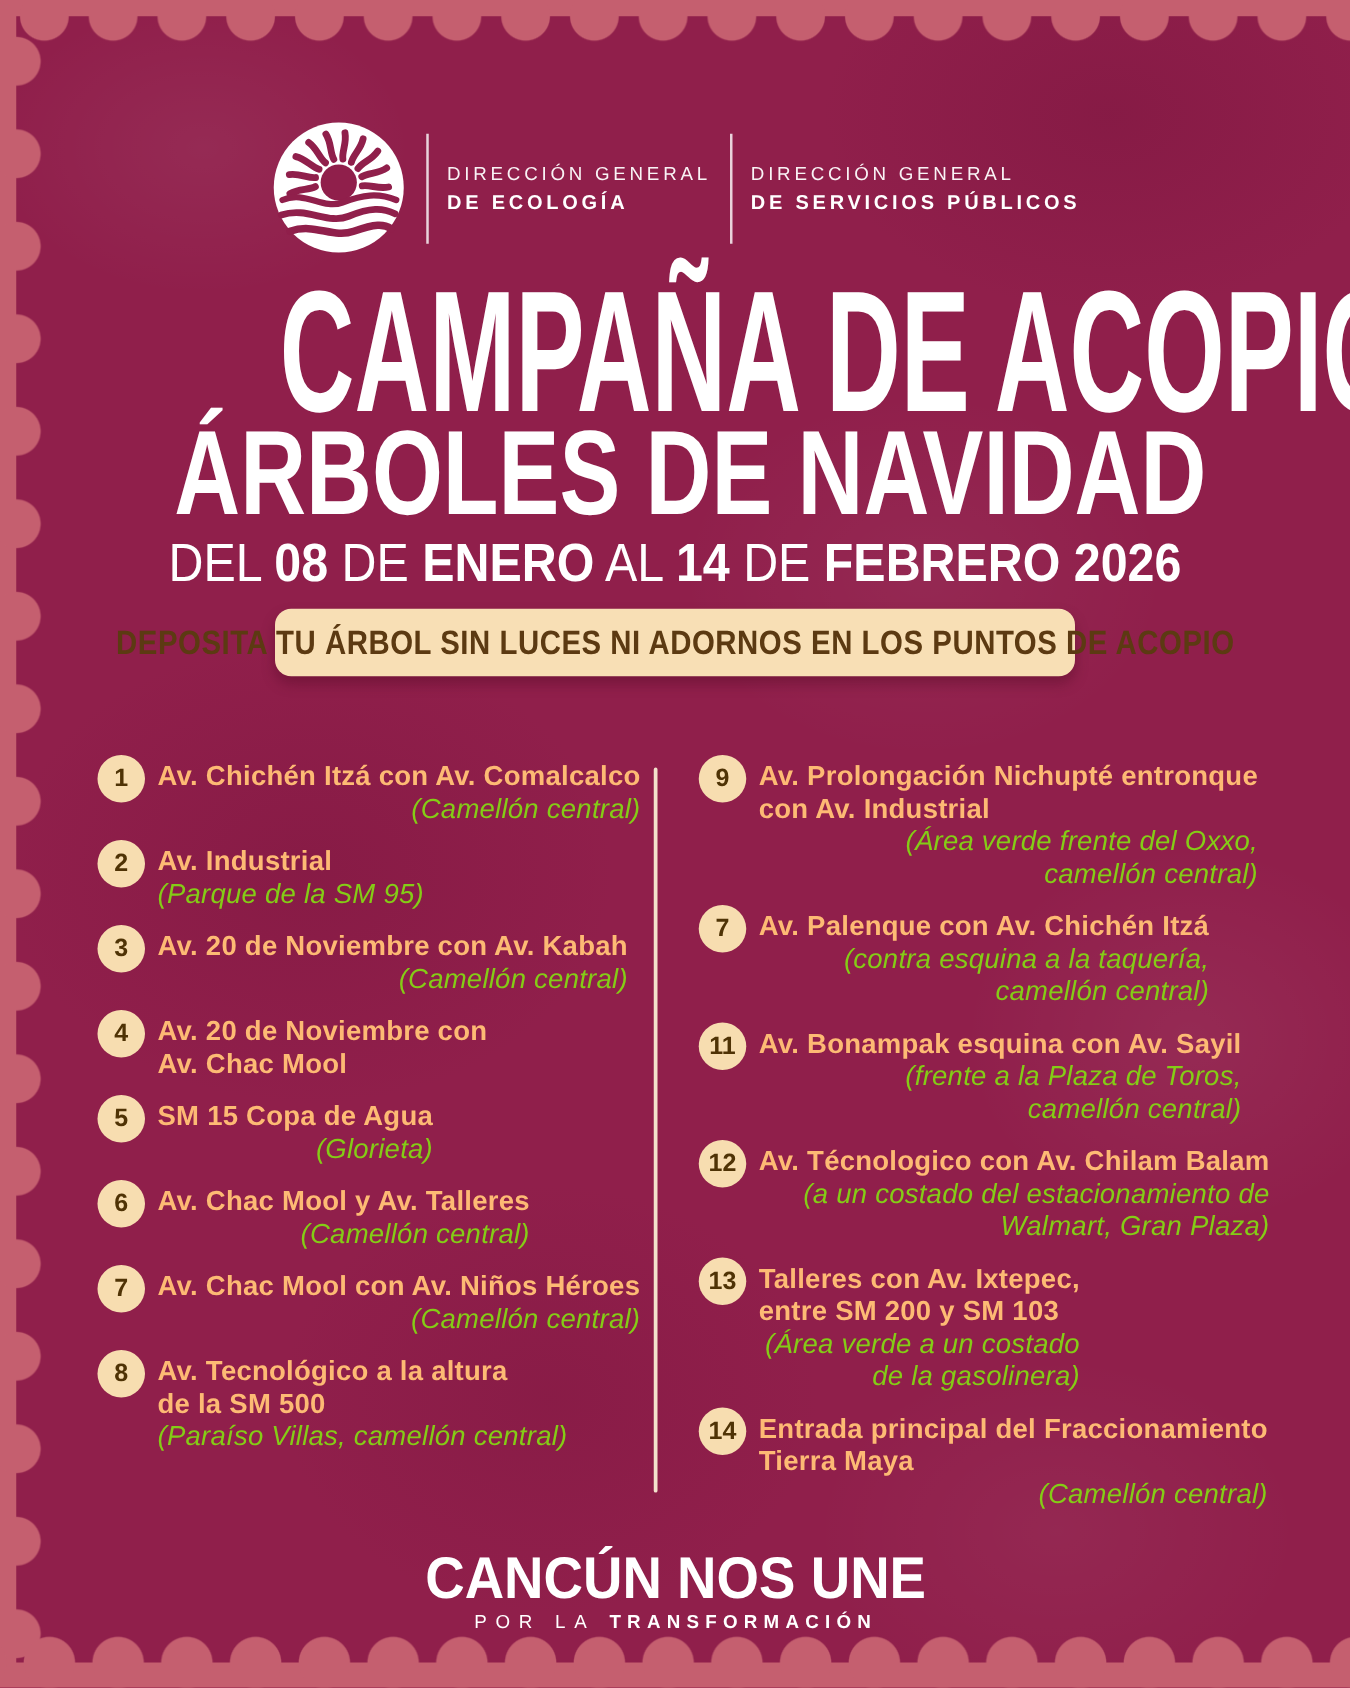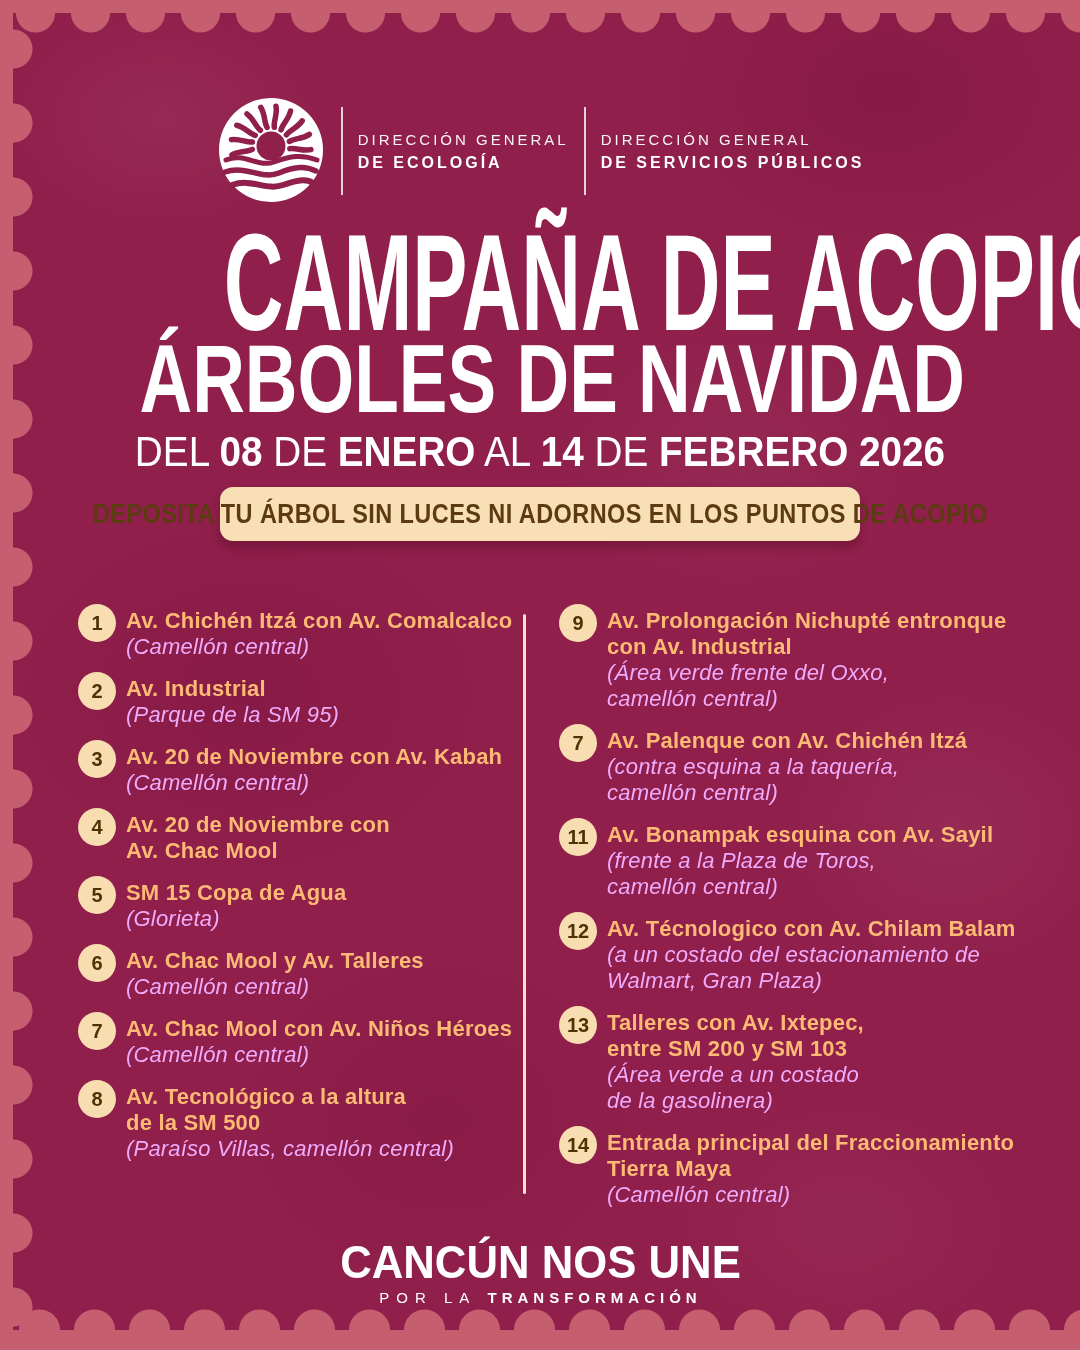--- a/index.html
+++ b/index.html
@@ -90,21 +90,21 @@
   .coldiv{width:3px;background:#F3E2CC;border-radius:2px;margin:6px 0 14px 0;}
   .col.right{flex:1;padding-left:33px;}
   .item{display:flex;gap:10px;}
   .num{
     flex:none;width:38px;height:38px;border-radius:50%;background:#F7DDB0;
     color:#4F3305;font-weight:700;font-size:20px;line-height:38px;text-align:center;
     margin-top:-4px;
   }
   .txt .line{white-space:nowrap;font-size:22px;line-height:26px;letter-spacing:.2px;}
   .txt .main{color:#fdba74;font-weight:700;}
-  .txt .note{color:#f0abfc;font-style:italic;font-weight:500;}
+  .txt .note{color:#84cc16;font-style:italic;font-weight:500;text-align:right;}
   
   .footer{position:absolute;top:1225px;left:0;right:12px;text-align:center;color:#fff;z-index:2;}
   .f1{font-size:47px;font-weight:700;line-height:1;transform:scaleX(.93);transform-origin:50% 0;}
   .f2{font-size:15px;margin-top:4px;white-space:nowrap;}
   .f2 .light{font-weight:400;letter-spacing:7px;}
   .f2 .bold{font-weight:700;letter-spacing:5px;}
   .logo{flex:none;}
 </style>
 </head>
 <body>

